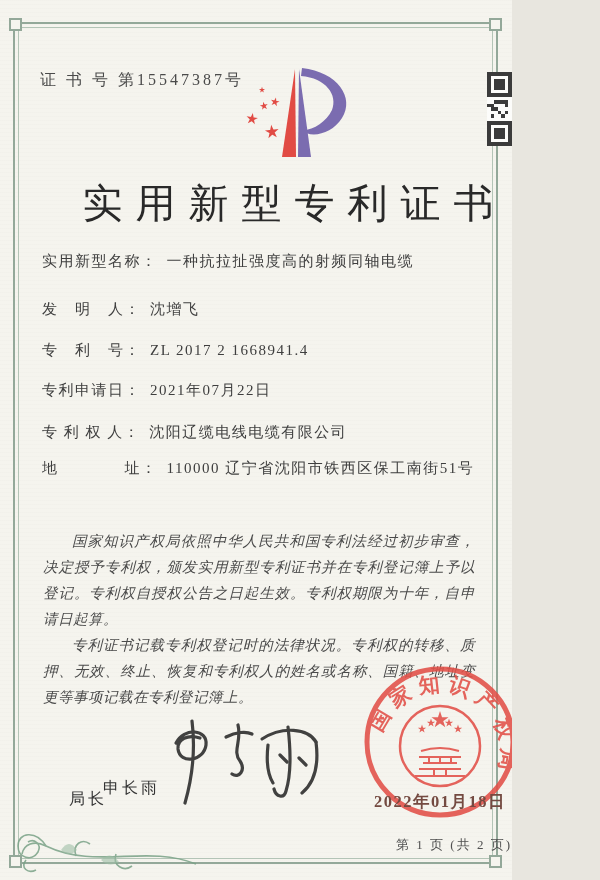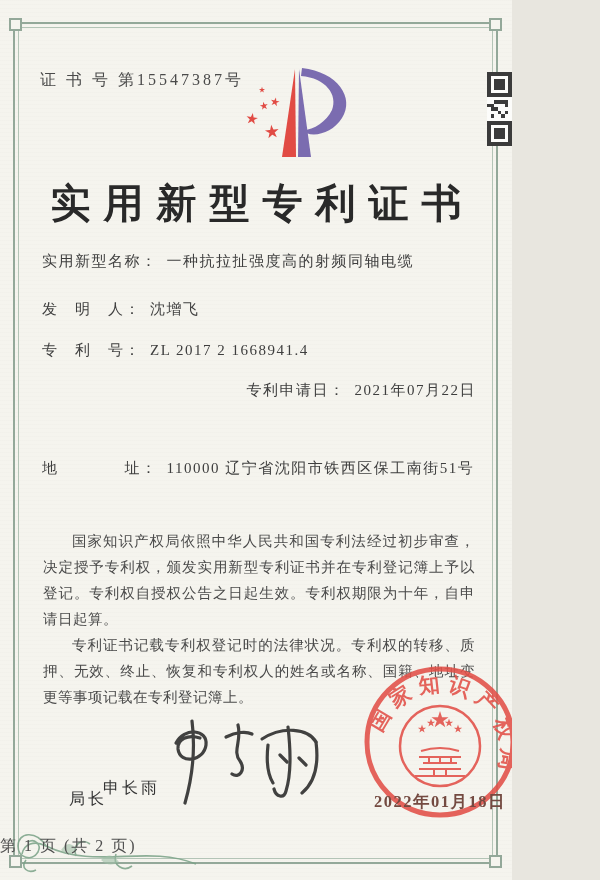--- a/index.html
+++ b/index.html
@@ -32,45 +32,45 @@
   .logo{position:absolute;left:224px;top:60px;width:156px;height:112px;}
   .qr{
     position:absolute;left:487px;top:72px;width:74px;height:74px;
     display:grid;grid-template-columns:repeat(21,1fr);grid-template-rows:repeat(21,1fr);
     background:#fcfcfa;
   }
   .qr div.on{background:#3b3b3b;}
   .title{
     position:absolute;left:0;top:176px;width:100%;
     text-align:center;font-size:40px;letter-spacing:13px;text-indent:13px;
-    color:#292929;font-weight:700;
+    color:#292929;font-weight:400;padding-left:32px;
   }
   .field{
     position:absolute;left:42px;right:36px;
     font-size:15px;letter-spacing:1.5px;color:#3e3e3e;white-space:nowrap;
   }
   .field .val{margin-left:9px;}
   .field .pair2{margin-left:40px;}
   .body-text{
     position:absolute;left:43px;right:37px;top:528px;
     font-size:14.5px;line-height:26px;color:#4a4a4a;
-    text-align:justify;letter-spacing:0.5px;
+    font-style:italic;text-align:justify;letter-spacing:0.5px;
   }
   .body-text p{margin:0;text-indent:2em;}
   .sig-title{position:absolute;left:69px;top:744px;font-size:16px;letter-spacing:3px;color:#333;margin-top:45px;}
   .sig-name{position:absolute;left:57px;top:778px;font-size:16px;letter-spacing:3px;color:#333;margin-left:46px;}
   .signature{position:absolute;left:150px;top:713px;width:180px;height:98px;}
   .seal{position:absolute;left:361px;top:663px;width:160px;height:160px;opacity:0.88;}
   .seal-date{
     position:absolute;left:374px;top:791px;z-index:4;
     font-size:16.5px;letter-spacing:1.5px;color:#744a41;font-weight:600;
   }
   .footer{
-    position:absolute;left:0;top:836px;width:100%;text-align:left;
-    font-size:16px;letter-spacing:2px;color:#4f4f4f;
+    position:absolute;left:0;top:836px;width:100%;text-align:right;
+    font-size:13px;letter-spacing:2px;color:#4f4f4f;
   }
   .orn-bl{position:absolute;left:6px;top:816px;width:195px;height:60px;}
   .orn-br{position:absolute;left:484px;top:742px;width:112px;height:135px;}
 </style>
 </head>
 <body>
 
 <div class="paper">
 
   <div class="frame-outer">
@@ -549,22 +549,25 @@
 
   <div class="field" style="top:252px;">
     <span class="lbl">实用新型名称：</span><span class="val">一种抗拉扯强度高的射频同轴电缆</span>
   </div>
   <div class="field" style="top:300px;">
     <span class="lbl">发　明　人：</span><span class="val">沈增飞</span>
   </div>
   <div class="field" style="top:341px;">
     <span class="lbl">专　利　号：</span><span class="val">ZL 2017 2 1668941.4</span>
   </div>
-  <div class="field" style="top:381px;text-align:right;">
+  <div class="field" style="top:381px;">
     <span class="lbl">专利申请日：</span><span class="val">2021年07月22日</span>
+  </div>
+  <div class="field" style="top:423px;">
+    <span class="lbl">专 利 权 人：</span><span class="val">沈阳辽缆电线电缆有限公司</span>
   </div>
   <div class="field" style="top:459px;">
     <span class="lbl">地　　　　址：</span><span class="val">110000 辽宁省沈阳市铁西区保工南街51号</span>
   </div>
 
   <div class="body-text">
     <p>国家知识产权局依照中华人民共和国专利法经过初步审查，决定授予专利权，颁发实用新型专利证书并在专利登记簿上予以登记。专利权自授权公告之日起生效。专利权期限为十年，自申请日起算。</p>
     <p>专利证书记载专利权登记时的法律状况。专利权的转移、质押、无效、终止、恢复和专利权人的姓名或名称、国籍、地址变更等事项记载在专利登记簿上。</p>
   </div>
 

